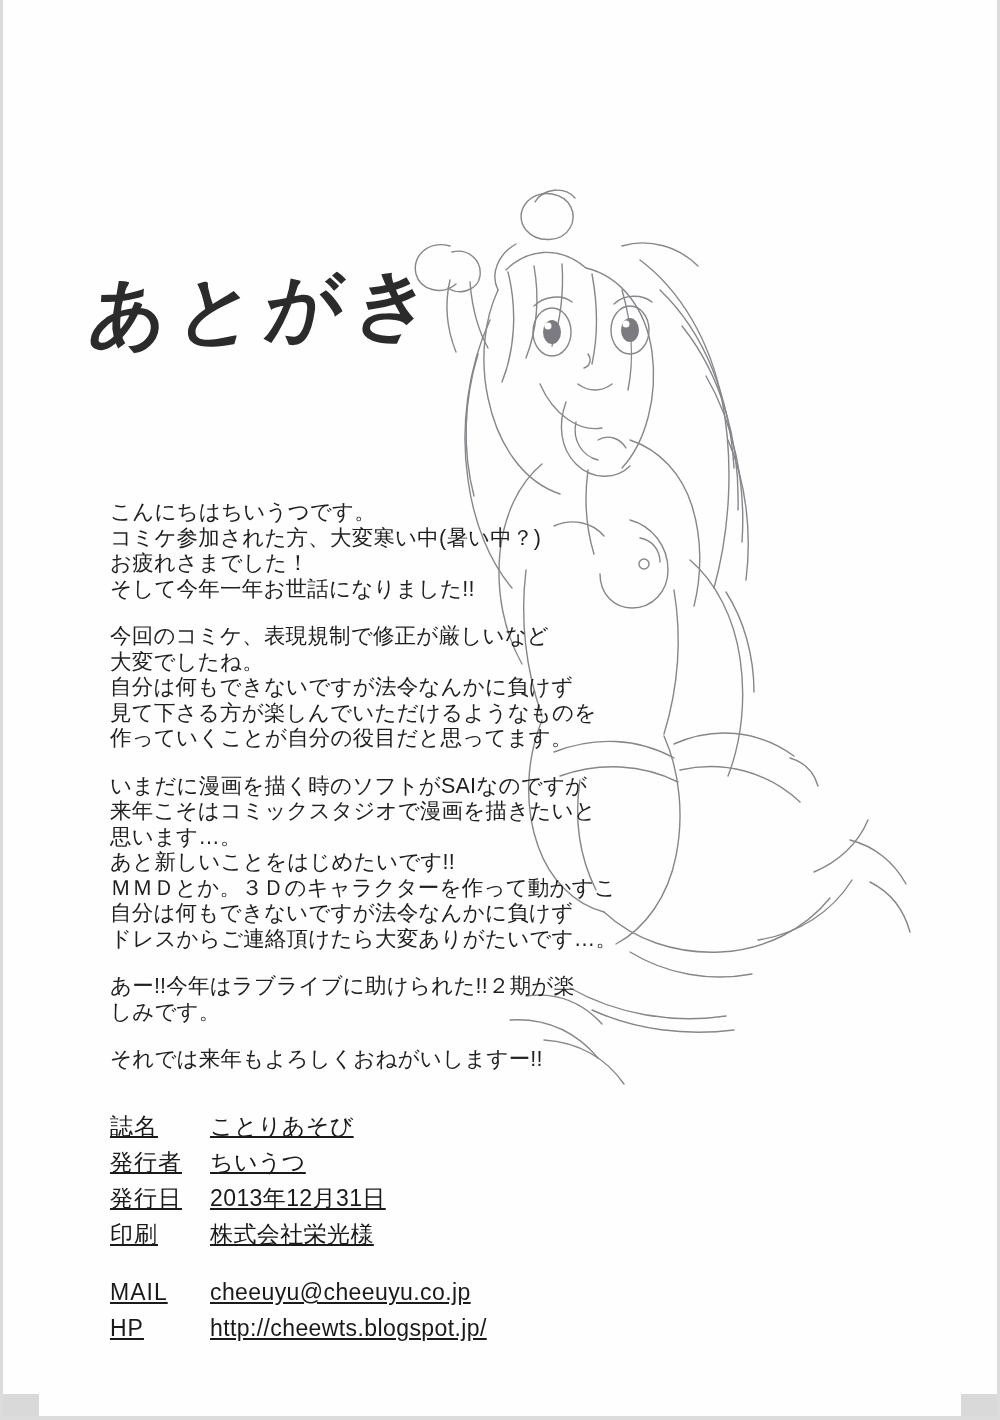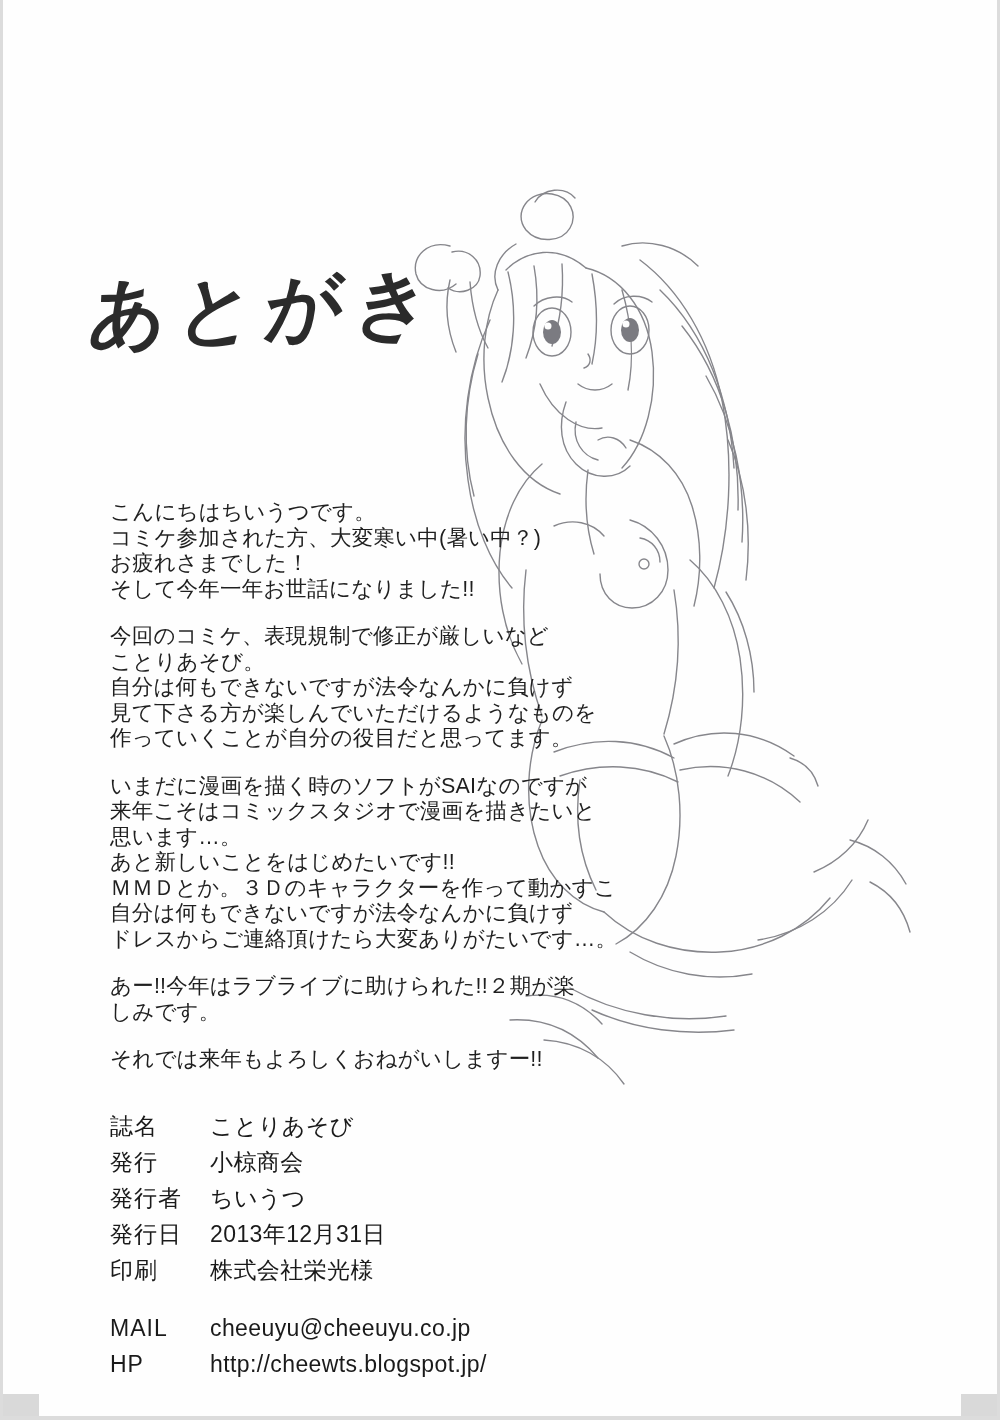--- a/index.html
+++ b/index.html
@@ -101,20 +101,21 @@
     top: 1108px;
     width: 760px;
     z-index: 5;
     font-size: 23px;
     line-height: 36px;
     color: #1a1a1a;
   }
   .colophon-row {
     display: flex;
     align-items: center;
+    text-decoration: underline;
   }
   .colophon-label {
     width: 100px;
     flex: 0 0 100px;
     letter-spacing: 1px;
   }
   .colophon-value {
     flex: 1 1 auto;
     letter-spacing: 0.4px;
   }
@@ -232,21 +233,21 @@
   <div id="afterword-heading">
     <div class="hw">あとがき</div>
   </div>
 
   <div id="afterword-body">
     <p>こんにちはちいうつです。
 コミケ参加された方、大変寒い中(暑い中？)
 お疲れさまでした！
 そして今年一年お世話になりました!!</p>
     <p>今回のコミケ、表現規制で修正が厳しいなど
-ことりあそび。
+大変でしたね。
 自分は何もできないですが法令なんかに負けず
 見て下さる方が楽しんでいただけるようなものを
 作っていくことが自分の役目だと思ってます。</p>
     <p>いまだに漫画を描く時のソフトがSAIなのですが
 来年こそはコミックスタジオで漫画を描きたいと
 思います…。
 あと新しいことをはじめたいです!!
 ＭＭＤとか。３Ｄのキャラクターを作って動かすこ
 自分は何もできないですが法令なんかに負けず
 ドレスからご連絡頂けたら大変ありがたいです…。</p>
@@ -254,24 +255,20 @@
 しみです。</p>
     <p>それでは来年もよろしくおねがいしますー!!</p>
   </div>
 
   <div id="colophon">
     <div class="colophon-row">
       <span class="colophon-label">誌名</span>
       <span class="colophon-value">ことりあそび</span>
     </div>
     <div class="colophon-row">
-      <span class="colophon-label">発行</span>
-      <span class="colophon-value">小椋商会</span>
-    </div>
-    <div class="colophon-row">
       <span class="colophon-label">発行者</span>
       <span class="colophon-value">ちいうつ</span>
     </div>
     <div class="colophon-row">
       <span class="colophon-label">発行日</span>
       <span class="colophon-value">2013年12月31日</span>
     </div>
     <div class="colophon-row">
       <span class="colophon-label">印刷</span>
       <span class="colophon-value">株式会社栄光様</span>

